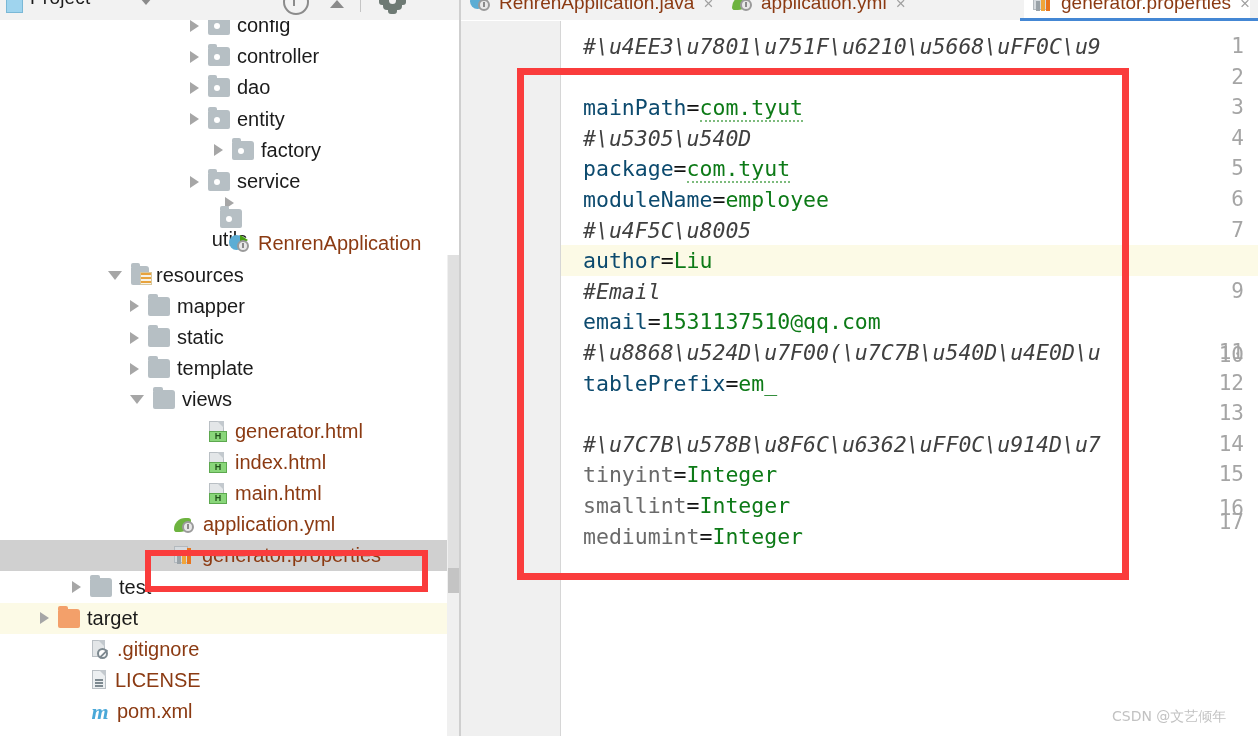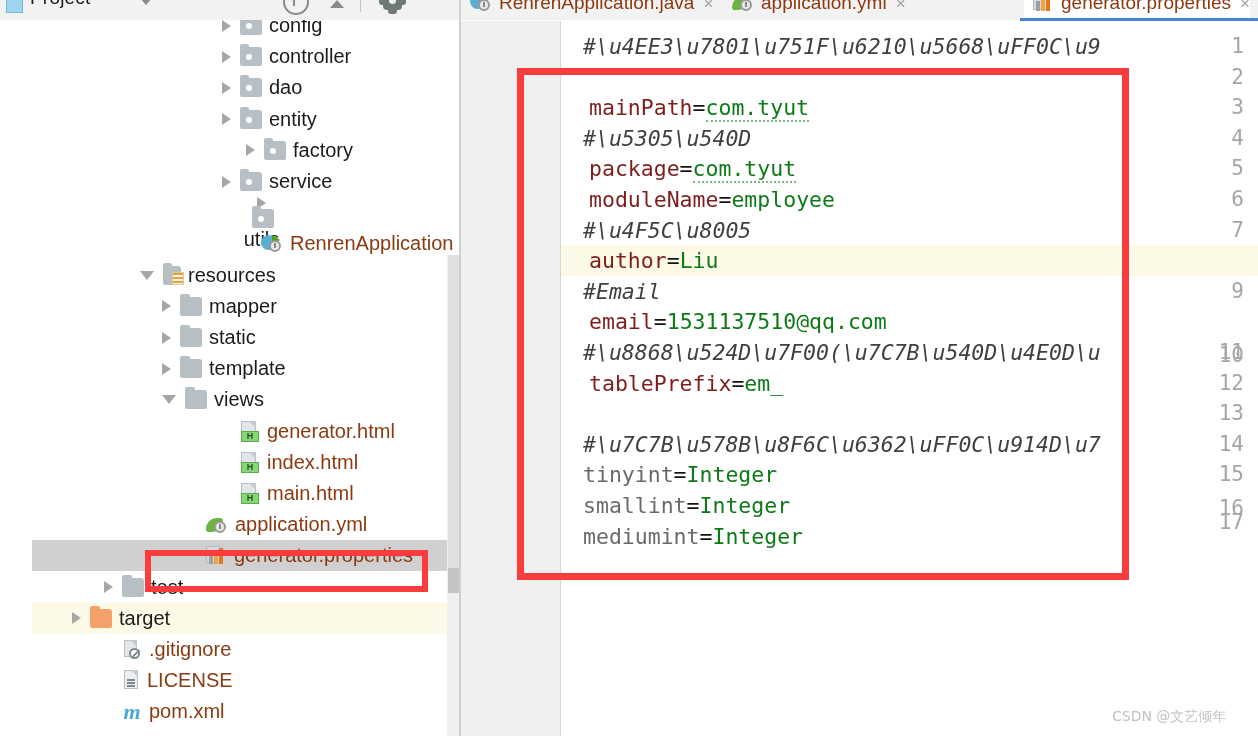--- a/index.html
+++ b/index.html
@@ -65,21 +65,21 @@
   }
 
   
   .tree {
     position: absolute; left: 0; top: 20px; width: 459px; height: 716px;
     background: #ffffff; overflow: hidden;
   }
   .tree-row {
     position: absolute; left: 0; width: 459px; height: 31px;
     display: flex; align-items: center;
-    font-size: 20px; color: #1b1b1b; white-space: nowrap; margin-left: 32px;
+    font-size: 20px; color: #1b1b1b; white-space: nowrap;
   }
   .tree-row.sel { background: #d0d0d0; }
   .tree-row.hl  { background: #fcfae6; }
 
   .arrow {
     width: 0; height: 0; flex: 0 0 auto;
     border-top: 6px solid transparent; border-bottom: 6px solid transparent;
     border-left: 9px solid #a6a6a6;
   }
   .arrow.down {
@@ -259,21 +259,21 @@
   }
   .gutter-row.hl { background:#fcfae6; width:100px; right:0; padding-right:14px;
                    box-sizing:border-box; }
   .code-hl-band {
     position:absolute; left:100px; top:0; width:697px; height:31px; background:#fcfae6;
   }
   .code-row {
     position:absolute; left:122px; width:900px; height:31px; line-height:31px;
     font-family:"DejaVu Sans Mono", monospace; font-size:21.5px; white-space:pre;
   }
-  .k  { color:#7f1d1d;margin-left:6px; }
+  .k  { color:#0c4a6e; }
   .eq { color:#111111; }
   .v  { color:#0d7a17; }
   .cm { color:#404040; font-style:italic; }
   .kg { color:#6a6a6a; }
   .squig {
     border-bottom: 2px dotted #7dbb7d;
   }
 
   
   .redbox {

